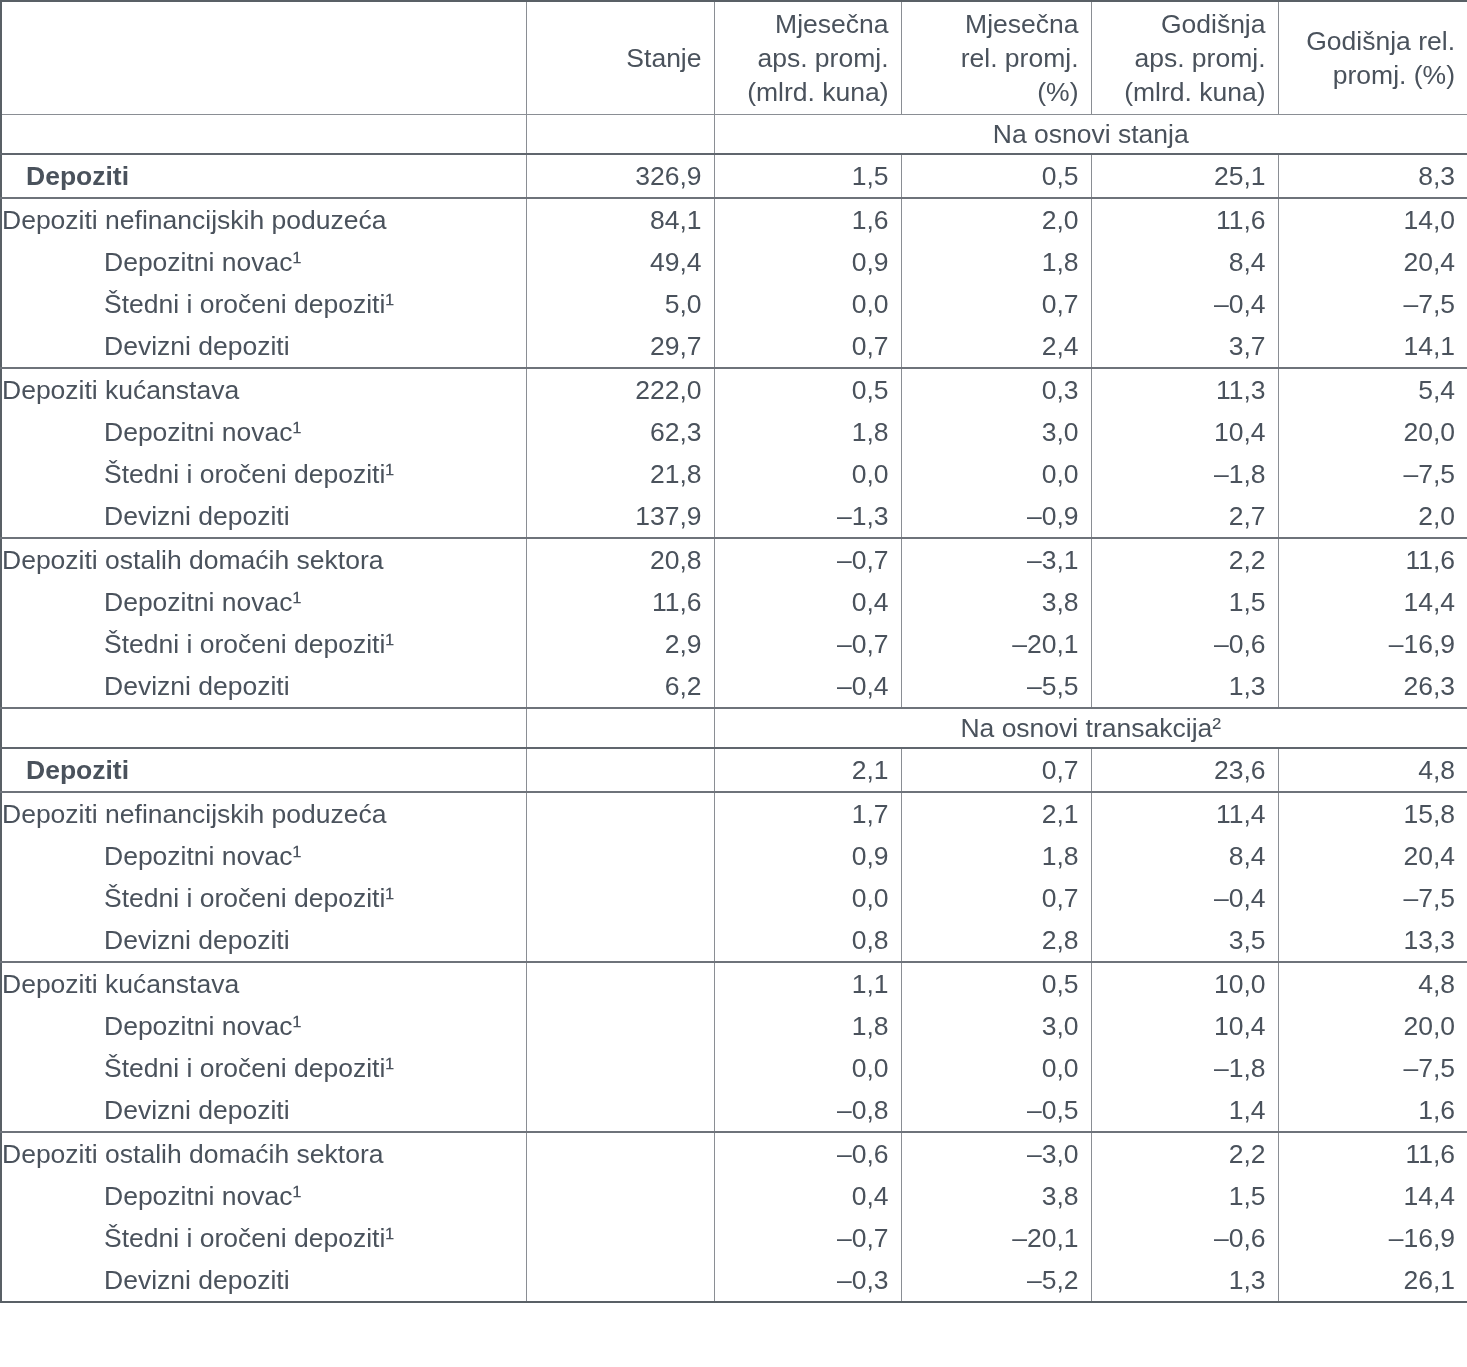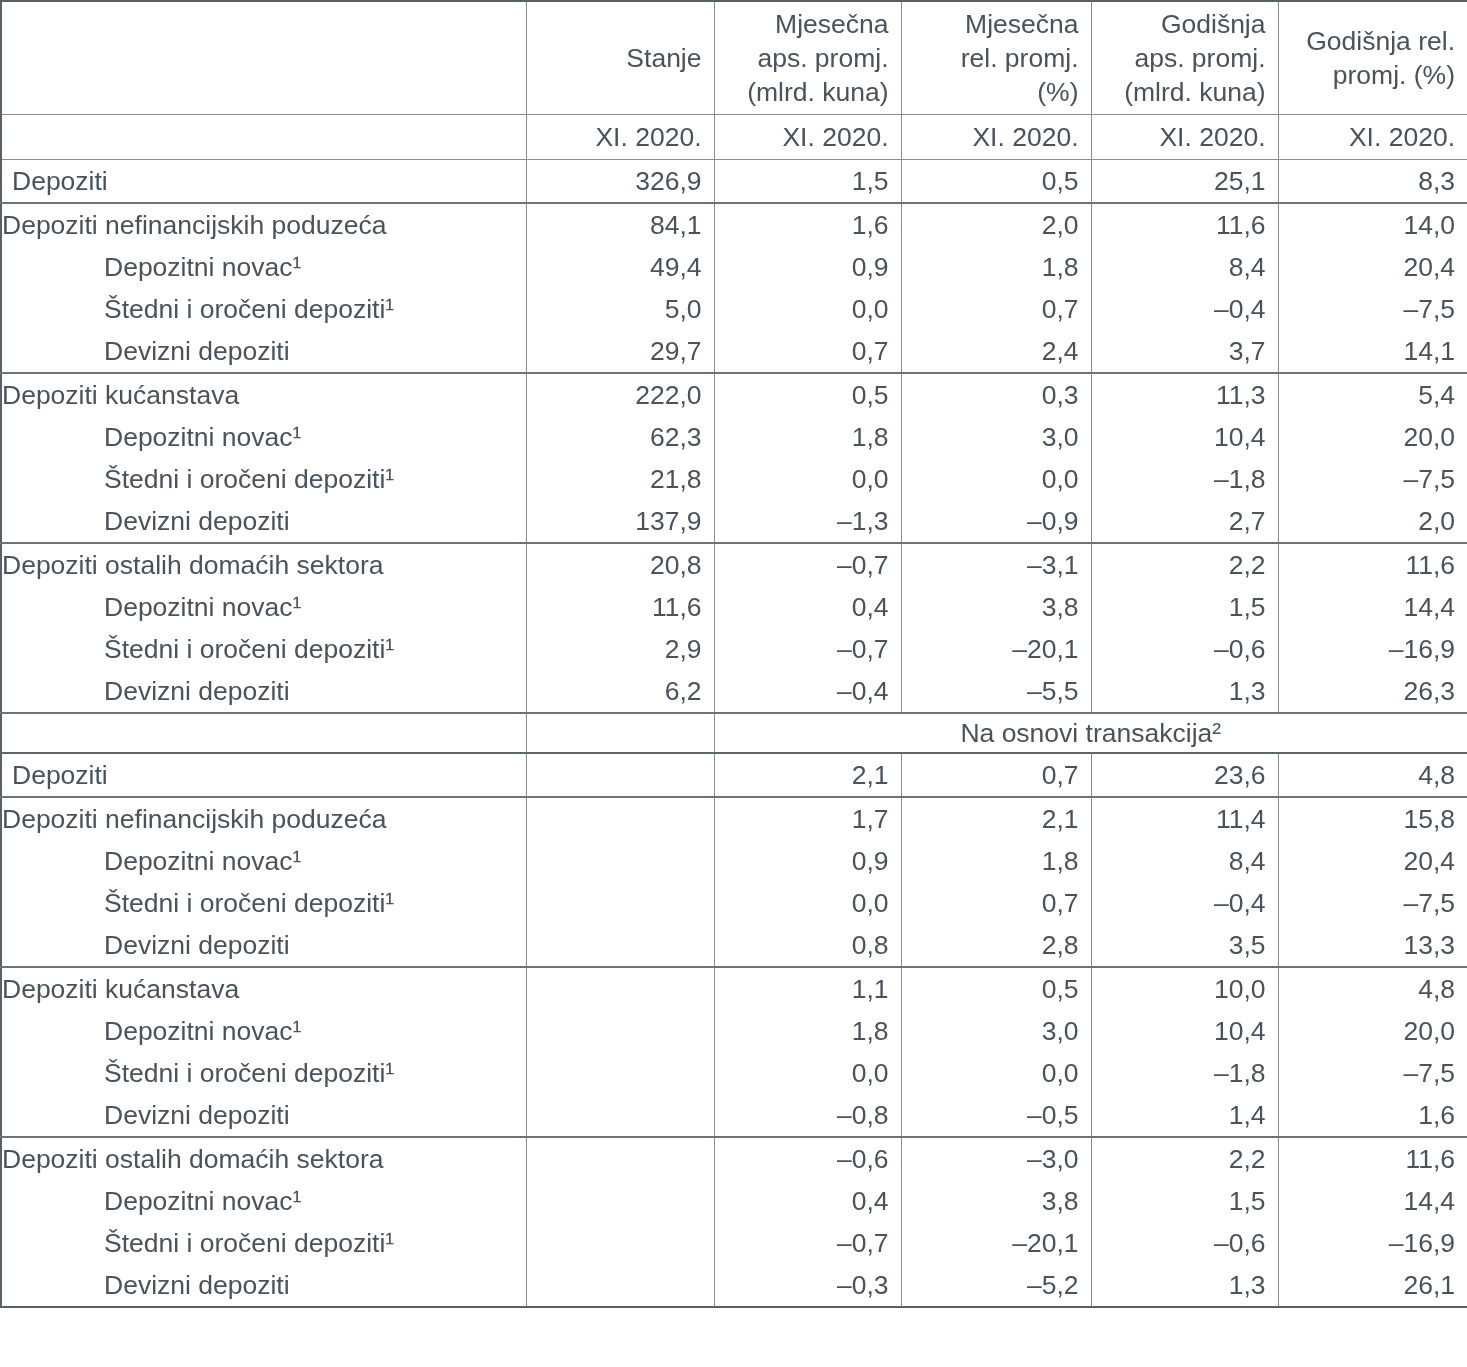--- a/index.html
+++ b/index.html
@@ -31,21 +31,21 @@
     line-height:34px;
   }
   td.period{text-align:right;padding-right:12px;}
   
   tr.r-section td{height:38px;border-bottom:2px solid #60666d;}
   td.section-title{text-align:center;}
   
   tr.r-data td{height:42px;}
   tr.group-end td{border-bottom:2px solid #6e737a;}
   td.label{text-align:left;}
-  td.ind0{padding-left:10px;}
+  td.ind0{padding-left:24px;font-weight:bold;}
   td.ind1{}
   td.ind2{padding-left:102px;}
   td.num{text-align:right;padding-right:12px;}
 </style>
 </head>
 <body>
 
 <div class="wrap">
   <table class="deposits">
     <colgroup>
@@ -65,30 +65,27 @@
 (mlrd. kuna)</td>
         <td class="head">Mjesečna
 rel. promj.
 (%)</td>
         <td class="head">Godišnja
 aps. promj.
 (mlrd. kuna)</td>
         <td class="head">Godišnja rel.
 promj. (%)</td>
       </tr>
-      <tr class="r-period">
-        <td class="period"></td>
-        <td class="period">XI. 2020.</td>
-        <td class="period">XI. 2020.</td>
-        <td class="period">XI. 2020.</td>
-        <td class="period">XI. 2020.</td>
-        <td class="period">XI. 2020.</td>
-      </tr>
     </thead>
     <tbody>
+        <tr class="r-section">
+          <td></td>
+          <td></td>
+          <td class="section-title" colspan="4">Na osnovi stanja</td>
+        </tr>
         <tr class="r-data group-end">
           <td class="label ind0">Depoziti</td>
           <td class="num">326,9</td>
           <td class="num">1,5</td>
           <td class="num">0,5</td>
           <td class="num">25,1</td>
           <td class="num">8,3</td>
         </tr>
         <tr class="r-data">
           <td class="label ind1">Depoziti nefinancijskih poduzeća</td>

